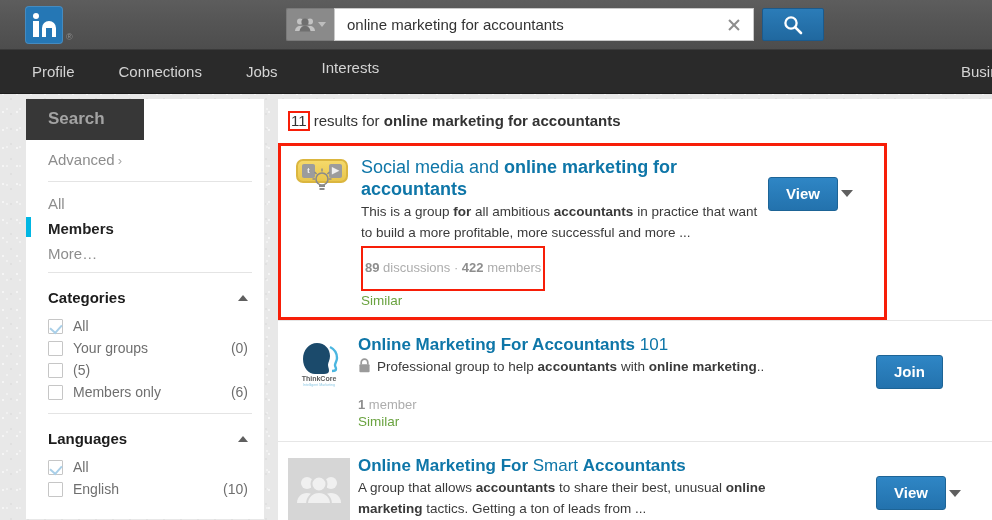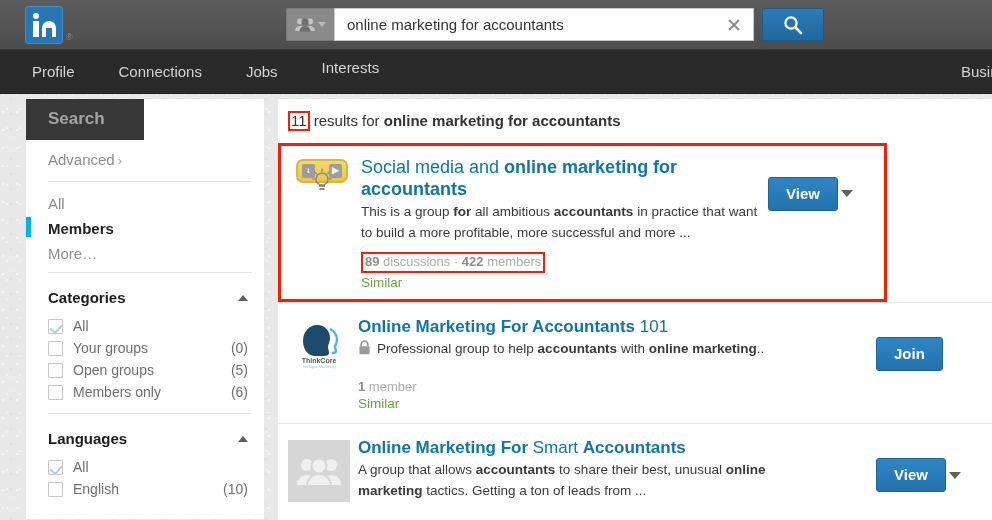--- a/index.html
+++ b/index.html
@@ -279,23 +279,23 @@
     font-size: 13.5px; color: #3a3a3a; line-height: 1.52;
     max-width: 470px;
   }
   .rdesc b { font-weight: bold; }
   .lock-glyph { vertical-align: -2px; margin-right: 6px; }
   .rmeta { font-size: 13px; color: #adadad; margin-top: 20px; }
   .rmeta b { color: #8e8e8e; font-weight: bold; }
   .rmeta.boxed-meta {
     display: inline-block;
     border: 2px solid #f71e08;
-    padding: 0 2px;
+    padding: 12px 2px;
     line-height: 1.25;
-    margin-top: 9px;
+    margin-top: 3px;
     text-align: center;
   }
   .rsimilar {
     font-size: 13.5px; color: #6aa340; cursor: pointer; margin-top: 2px;
   }
 
   .raction {
     flex: none; width: 112px;
     display: flex; align-items: center; gap: 3px;
     padding-top: 22px; padding-left: 4px;
@@ -392,21 +392,20 @@
         <span class="facet-label">All</span>
         <span class="facet-count"></span>
       </div>
       <div class="facet-row">
         <span class="cbox"></span>
         <span class="facet-label">Your groups</span>
         <span class="facet-count">(0)</span>
       </div>
       <div class="facet-row">
         <span class="cbox"></span>
-        <span class="facet-label">Open groups</span>
         <span class="facet-count">(5)</span>
       </div>
       <div class="facet-row">
         <span class="cbox"></span>
         <span class="facet-label">Members only</span>
         <span class="facet-count">(6)</span>
       </div>
     </div>
 
     <div class="facet-sep"></div>

